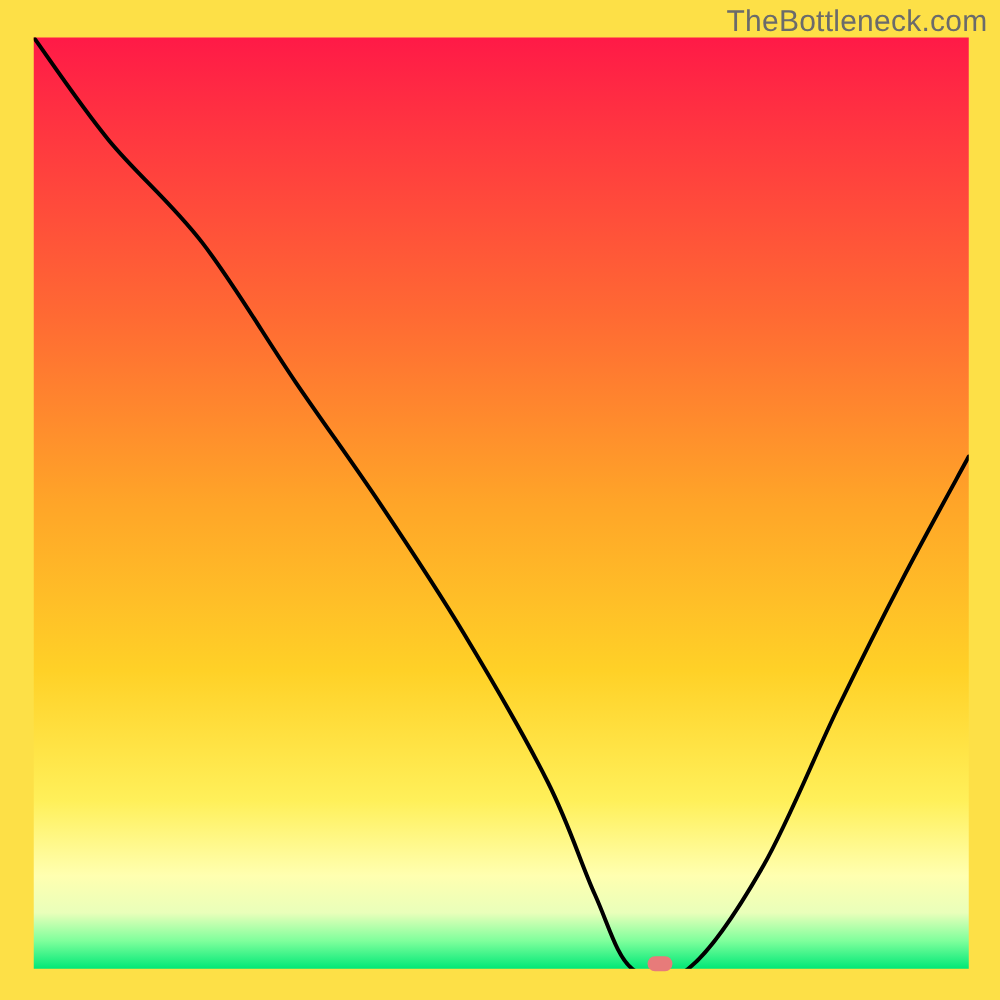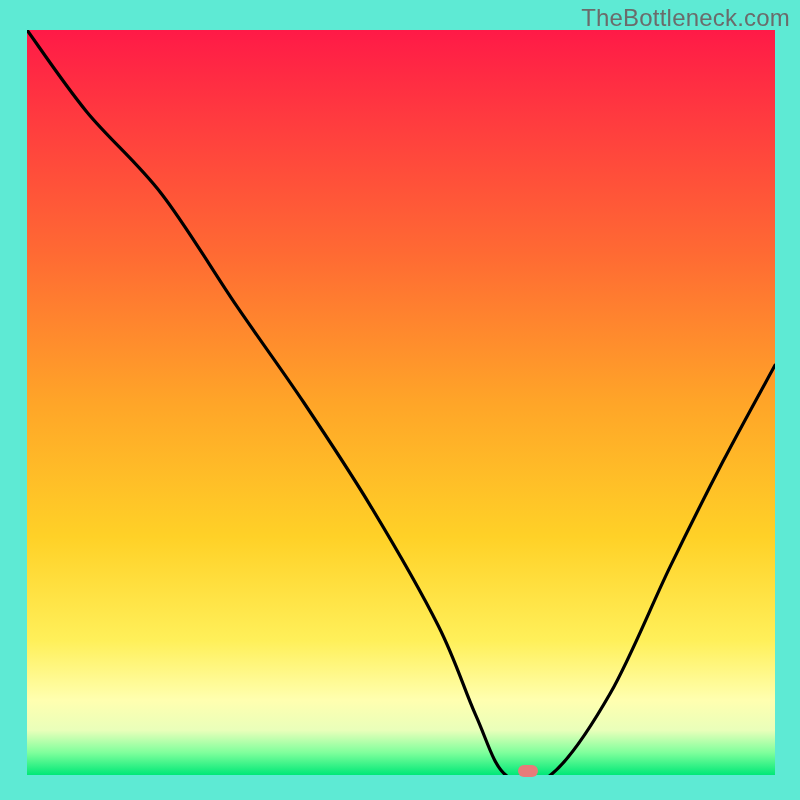--- a/index.html
+++ b/index.html
@@ -8,21 +8,21 @@
     width: 800px;
     height: 800px;
     background: #000;
     overflow: hidden;
     font-family: Arial, Helvetica, sans-serif;
   }
   .frame {
     position: relative;
     width: 800px;
     height: 800px;
-    background: #5eead4;
+    background: #fde047;
   }
   .watermark {
     position: absolute;
     top: 4px;
     right: 10px;
     color: #6b6b6b;
     font-size: 24px;
     font-weight: 500;
     letter-spacing: 0.2px;
     user-select: none;

